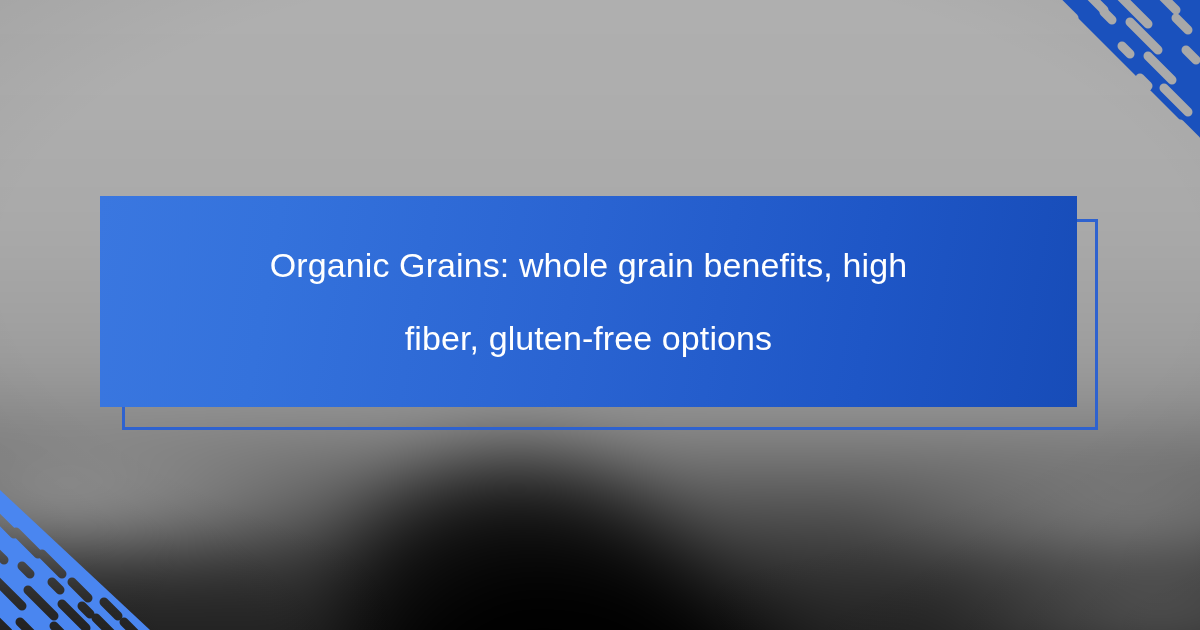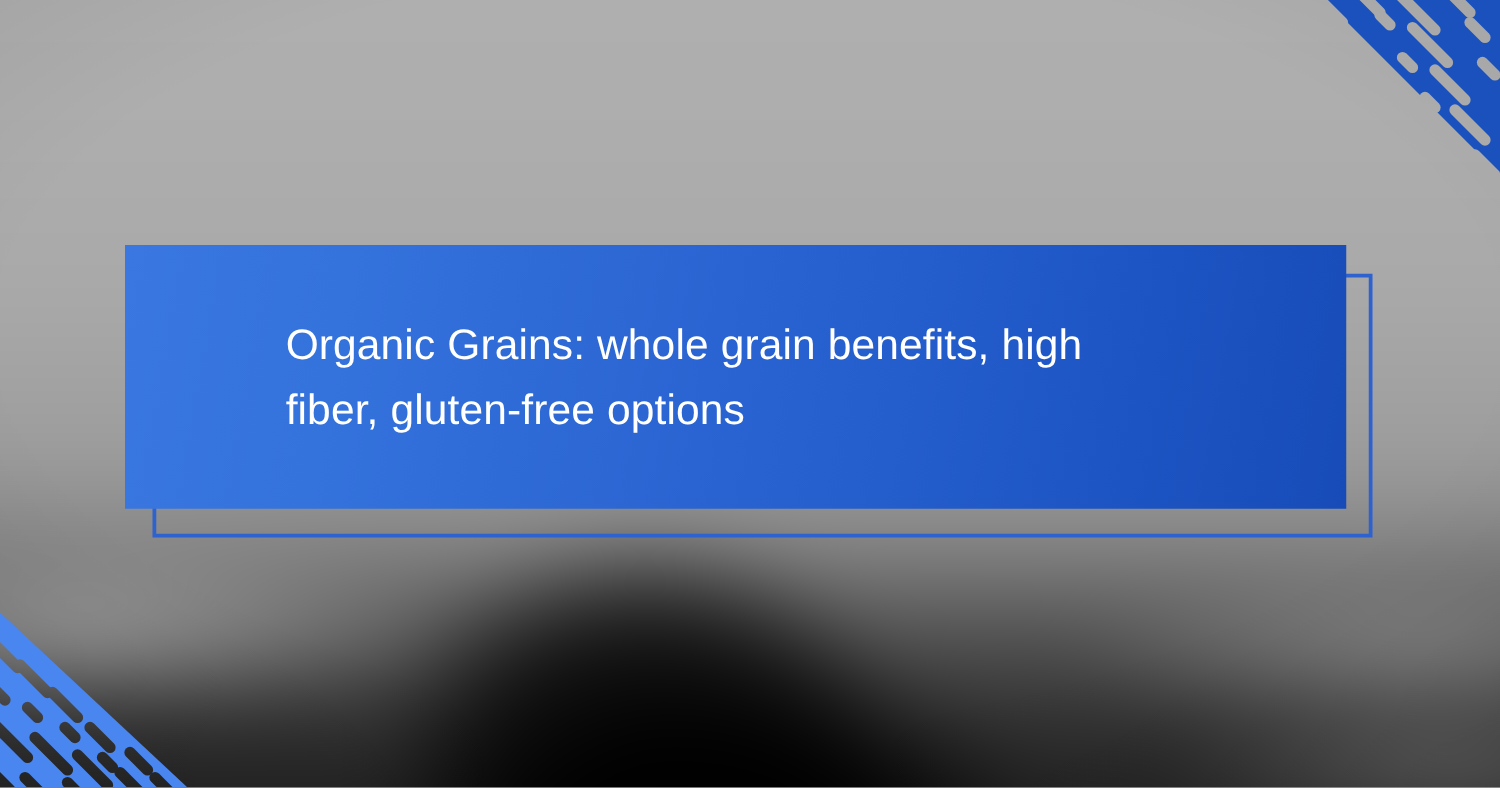--- a/index.html
+++ b/index.html
@@ -102,23 +102,23 @@
     box-sizing: border-box;
     padding: 0 62px;
   }
 
   #banner-title {
     margin: 0;
     color: #ffffff;
     font-family: "Liberation Sans", sans-serif;
     font-weight: 400;
     font-size: 34px;
-    line-height: 52px;
+    line-height: 73px;
     letter-spacing: 0.1px;
-    text-align: left;
+    text-align: center;
     max-width: 720px;
   }
 </style>
 </head>
 <body>
 
 <div id="stage">
 
   <div class="bg-photo"></div>
   <div class="bg-vignette"></div>

